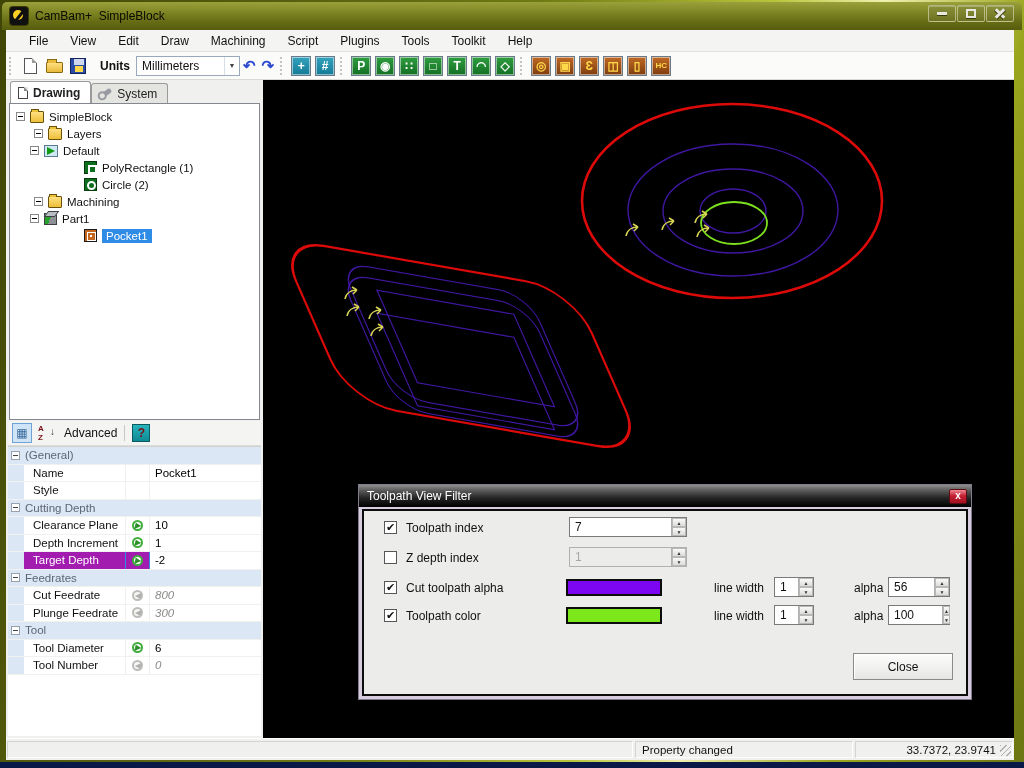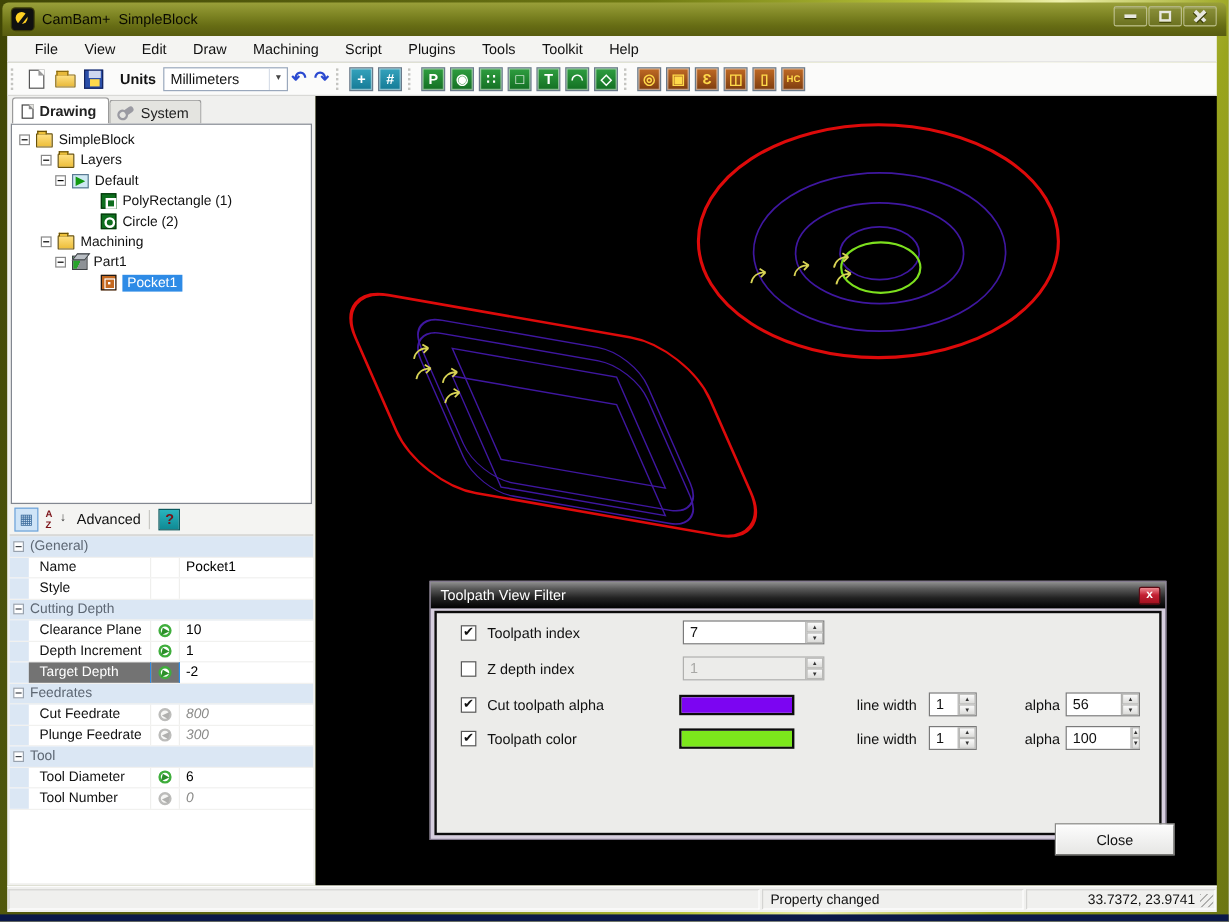--- a/index.html
+++ b/index.html
@@ -59,21 +59,21 @@
   .tabs { position:absolute; left:4px; top:2px; height:21px; display:flex; align-items:flex-end; }
   .tab { display:flex; align-items:center; gap:5px; font-size:12px; padding:3px 10px 3px 7px; border:1px solid #9a9a9a; border-bottom:none; border-radius:3px 3px 0 0; background:#e4e4e0; color:#222; height:20px; }
   .tab.active { background:#fff; height:22px; font-weight:bold; position:relative; z-index:2; }
   .i-page { width:10px; height:12px; background:#fff; border:1px solid #444; position:relative; }
   .i-page::after { content:""; position:absolute; right:-1px; top:-1px; border-style:solid; border-width:0 4px 4px 0; border-color:#e4e4e0 #e4e4e0 #888 #888; }
   .i-wrench { width:13px; height:5px; background:#9a9aa2; border-radius:3px; transform:rotate(-35deg); position:relative; }
   .i-wrench::before { content:""; position:absolute; left:-2px; top:-2px; width:5px; height:5px; border:2px solid #9a9aa2; border-radius:50%; background:#e4e4e0; }
 
   .treebox { position:absolute; left:3px; top:23px; width:251px; height:317px; background:#fff; border:1px solid #828790; overflow:hidden; padding-top:4px; }
   .trow { height:17px; display:flex; align-items:center; font-size:11.5px; color:#111; }
-  .ind0{padding-left:6px} .ind1{padding-left:24px} .ind2{padding-left:36px} .ind3{padding-left:60px}
+  .ind0{padding-left:6px} .ind1{padding-left:24px} .ind2{padding-left:20px} .ind3{padding-left:60px}
   .texp { width:9px; height:9px; border:1px solid #888; background:#fff; position:relative; margin-right:5px; flex:none; }
   .texp::before { content:""; position:absolute; left:1px; top:3px; width:5px; height:1px; background:#000; }
   .tspace { width:14px; flex:none; }
   .ti { width:14px; height:12px; margin-right:5px; flex:none; position:relative; }
   .ti-folder { background:linear-gradient(#ffe080,#edbE3a); border:1px solid #6a5208; border-radius:1px; }
   .ti-folder::before { content:""; position:absolute; left:0; top:-3px; width:6px; height:2px; background:#edc03a; border:1px solid #6a5208; border-bottom:none; }
   .ti-layer { background:#cfe9f4; border:1px solid #5a7a92; }
   .ti-layer::before { content:""; position:absolute; left:2px; top:1px; border-style:solid; border-width:4px 0 4px 8px; border-color:transparent transparent transparent #129a12; }
   .ti-sq { width:13px; height:13px; background:#0d6e1d; border:1px solid #06380c; }
   .ti-sq::before { content:""; position:absolute; left:3px; top:3px; width:5px; height:5px; border:2px solid #fff; background:#0d6e1d; }
@@ -103,21 +103,21 @@
   .pexp { width:9px; height:9px; border:1px solid #98a2ae; background:#fff; position:relative; margin:0 5px 0 3px; flex:none; }
   .pexp::before { content:""; position:absolute; left:1px; top:3px; width:5px; height:1px; background:#40454c; }
   .pgut { width:16px; align-self:stretch; background:#dbe7f4; flex:none; }
   .pname { width:102px; padding-left:9px; align-self:stretch; display:flex; align-items:center; border-right:1px solid #efefed; color:#111; }
   .picon { width:24px; align-self:stretch; display:flex; align-items:center; justify-content:center; border-right:1px solid #efefed; }
   .pdot { width:11px; height:11px; border-radius:50%; background:#fff; display:flex; align-items:center; justify-content:center; font-size:8px; }
   .pdot.g { border:2px solid #3fae3c; color:#2c8f2a; }
   .pdot.d { border:2px solid #bcbcba; color:#b0b0ae; background:#f6f6f4; }
   .pval { flex:1; padding-left:5px; color:#000; }
   .pval.def { color:#8a8a88; font-style:italic; }
-  .prow.sel .pname, .prow.sel .picon { background:#737373; border-right-color:#2e8be6; }
+  .prow.sel .pname, .prow.sel .picon { background:#a21caf; border-right-color:#2e8be6; }
   .prow.sel .pname { color:#fff; }
 
   
   .canvas { position:absolute; left:263px; top:80px; width:751px; height:658px; background:#000; }
 
   
   .statusbar { position:absolute; left:6px; top:738px; width:1008px; height:22px; background:#f0f0ee; border-top:1px solid #fff; display:flex; align-items:stretch; font-size:11.5px; color:#111; }
   .sb-left { flex:1; border:1px solid; border-color:#d4d4d2 #fff #fff #d4d4d2; margin:2px 1px; }
   .sb-mid { width:218px; border:1px solid; border-color:#d4d4d2 #fff #fff #d4d4d2; margin:2px 1px; display:flex; align-items:center; padding-left:6px; }
   .sb-right { width:158px; border:1px solid; border-color:#d4d4d2 #fff #fff #d4d4d2; margin:2px 1px; display:flex; align-items:center; justify-content:flex-end; padding-right:16px; position:relative; }
@@ -482,21 +482,21 @@
       </span>
       <span class="drow-label" style="left:490px;top:98px;">alpha</span>
       <span class="spin" style="left:524px;top:94px;width:62px;gap:28px;">
         <span class="sval">100</span>
         <span class="sbtns">
             <i class="up"></i>
             <i class="dn"></i>
           </span>
       </span>
 
-      <span class="dbtn" style="left:515px;top:142px;margin-top:33px;">Close</span>
+      <span class="dbtn" style="left:489px;top:142px;">Close</span>
     </div>
   </div>
 
   <div class="statusbar">
     <span class="sb-left"></span>
     <span class="sb-mid">Property changed</span>
     <span class="sb-right">
       <span>33.7372, 23.9741</span>
       <span class="sb-grip"></span>
     </span>

